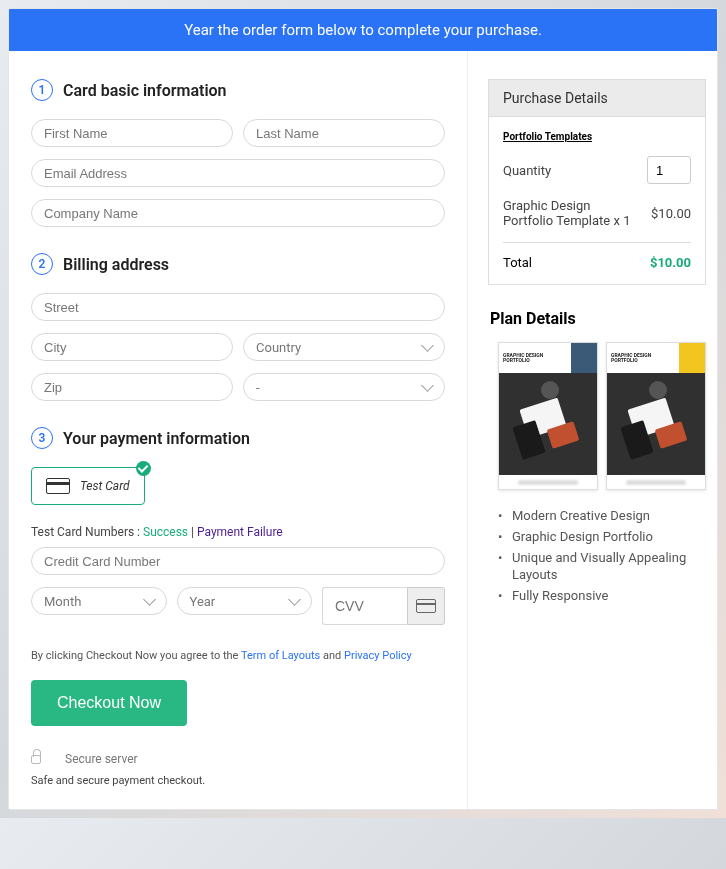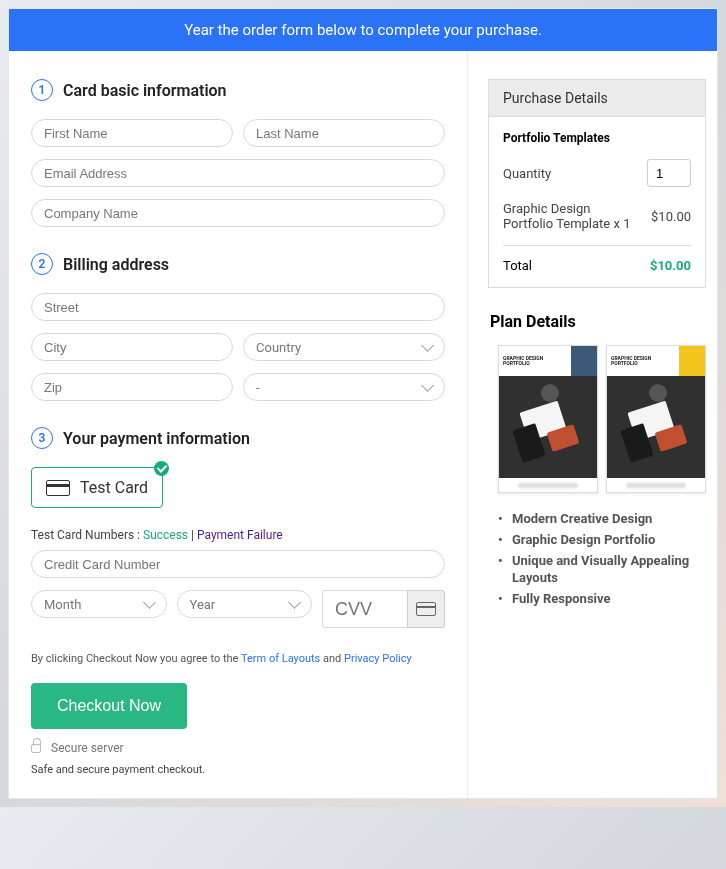--- a/index.html
+++ b/index.html
@@ -16,61 +16,61 @@
 .input, .select { flex: 1; height: 28px; border: 1px solid #d8d8d8; border-radius: 14px; padding: 0 12px; font-size: 13px; color: #333; background: #fff; }
 .input::placeholder { color: #777; }
 .select { position: relative; display: flex; align-items: center; justify-content: space-between; color: #777; cursor: pointer; }
 .chev { width: 9px; height: 9px; border-right: 1.5px solid #999; border-bottom: 1.5px solid #999; transform: rotate(45deg); margin-top: -4px; }
 .section-gap { margin-top: 26px; }
 .paycard { position: relative; display: inline-flex; align-items: center; gap: 10px; border: 1.6px solid #1aab7a; border-radius: 4px; padding: 10px 14px; margin-bottom: 20px; }
 .paycard .check { position: absolute; right: -7px; top: -7px; width: 15px; height: 15px; border-radius: 50%; background: #1aab7a; display: flex; align-items: center; justify-content: center; }
 .paycard .check::after { content: ""; width: 4px; height: 7px; border-right: 2px solid #fff; border-bottom: 2px solid #fff; transform: rotate(45deg); margin-top: -2px; }
 .cc-icon-sm { width: 24px; height: 16px; border: 1.6px solid #333; border-radius: 2px; position: relative; }
 .cc-icon-sm::before { content: ""; position: absolute; left: 0; right: 0; top: 3px; height: 3px; background: #333; }
-.paycard-label { font-size: 16px; color: #333; }
+.paycard-label { font-size: 12px; color: #333; font-style: italic; }
 .note { font-size: 12px; color: #444; margin-bottom: 8px; }
 .note .s { color: #1aab7a; cursor: pointer; }
 .note .f { color: #4c1d95; cursor: pointer; }
 .cc-row { display: flex; gap: 10px; }
 .sel-sm { width: 110px; }
 .cvv-wrap { display: flex; align-items: center; }
-.cvv-input { width: 85px; height: 38px; border: 1px solid #d8d8d8; border-right: none; border-radius: 3px 0 0 3px; padding: 10px 12px; font-size: 18px; }
+.cvv-input { width: 85px; height: 38px; border: 1px solid #d8d8d8; border-right: none; border-radius: 3px 0 0 3px; padding: 10px 12px; font-size: 14px; }
 .cvv-icon { width: 38px; height: 38px; border: 1px solid #ccc; background: #eee; border-radius: 0 3px 3px 0; display: flex; align-items: center; justify-content: center; }
 .cvv-icon .cc-icon-sm { border-color: #666; width: 20px; height: 14px; }
 .cvv-icon .cc-icon-sm::before { background: #666; height: 2.5px; top: 2.5px; }
 .terms { font-size: 11px; color: #555; margin-top: 24px; }
 .terms a { color: #2a72f6; text-decoration: none; cursor: pointer; }
 .checkout-btn { margin-top: 18px; background: #29b783; color: #fff; border: none; border-radius: 4px; padding: 14px 26px; font-size: 16px; font-weight: 500; cursor: pointer; }
-.secure { display: flex; align-items: center; gap: 10px; font-size: 12px; color: #777; margin-top: 12px; }
+.secure { display: flex; align-items: center; gap: 24px; font-size: 12px; color: #777; margin-top: 26px; }
 .lock-ic { width: 10px; height: 9px; border: 1.4px solid #bbb; border-radius: 2px; position: relative; }
 .lock-ic::before { content: ""; position: absolute; top: -7px; left: 1px; width: 6px; height: 7px; border: 1.4px solid #bbb; border-bottom: none; border-radius: 5px 5px 0 0; }
 .safe { font-size: 11px; color: #444; margin-top: 8px; }
 .pd-title-bar { background: #ebebeb; padding: 10px 14px; font-size: 14px; color: #333; border: 1px solid #ddd; border-bottom: none; }
 .pd-box { border: 1px solid #ddd; padding: 14px; }
-.pd-name { font-weight: 700; font-size: 12px; margin-bottom: 14px; }
+.pd-name { font-weight: 700; font-size: 10px; margin-bottom: 14px; text-decoration: underline; }
 .pd-row { display: flex; justify-content: space-between; align-items: center; font-size: 13px; color: #444; margin-bottom: 14px; }
 .qty-input { width: 44px; height: 28px; border: 1px solid #ccc; border-radius: 3px; padding: 0 8px; font-size: 13px; }
 .pd-total { display: flex; justify-content: space-between; border-top: 1px solid #ddd; padding-top: 12px; font-size: 13px; }
 .pd-total .tv { color: #1aab7a; font-weight: 700; }
 .plan-title { font-size: 16px; font-weight: 700; margin: 24px 0 14px 2px; }
 .thumbs { display: flex; gap: 8px; margin: 0 0 18px 10px; }
 .thumb { width: 100px; height: 148px; border: 1px solid #ddd; background: #fff; display: flex; flex-direction: column; box-shadow: 0 1px 3px rgba(0,0,0,.1); }
 .thumb-top { flex: 0 0 30px; display: flex; }
 .tt-left { flex: 1; background: #fff; display: flex; align-items: center; padding-left: 4px; }
 .tt-left .lab { font-size: 5px; font-weight: 700; color: #222; line-height: 1.1; }
 .tt-right { flex: 0 0 26px; }
 .thumb-main { flex: 1; background: #303030; position: relative; overflow: hidden; }
 .item-a { position: absolute; width: 40px; height: 30px; background: #f5f5f5; transform: rotate(-18deg); left: 24px; top: 30px; border-radius: 2px; }
 .item-b { position: absolute; width: 28px; height: 20px; background: #c05030; transform: rotate(-18deg); left: 50px; top: 52px; border-radius: 2px; }
 .item-c { position: absolute; width: 24px; height: 34px; background: #1a1a1a; transform: rotate(-18deg); left: 18px; top: 50px; border-radius: 2px; }
 .item-d { position: absolute; width: 18px; height: 18px; border-radius: 50%; background: #555; left: 42px; top: 8px; }
 .thumb-bottom { flex: 0 0 14px; background: #fff; display: flex; align-items: center; justify-content: center; }
 .blur-bar { width: 60px; height: 5px; background: #ddd; border-radius: 3px; filter: blur(1px); }
 .feature-list { list-style: none; padding-left: 24px; }
-.feature-list li { font-size: 13px; color: #555; font-weight: 700; position: relative; margin-bottom: 4px; line-height: 1.3; }
+.feature-list li { font-size: 13px; color: #555; font-weight: 400; position: relative; margin-bottom: 4px; line-height: 1.3; }
 .feature-list li::before { content: "•"; position: absolute; left: -14px; }
 </style>
 </head>
 <body>
 
 <div class="card">
   <div class="banner">Year the order form below to complete your purchase.</div>
   <div class="body-wrap">
 
     <div class="left-col">

